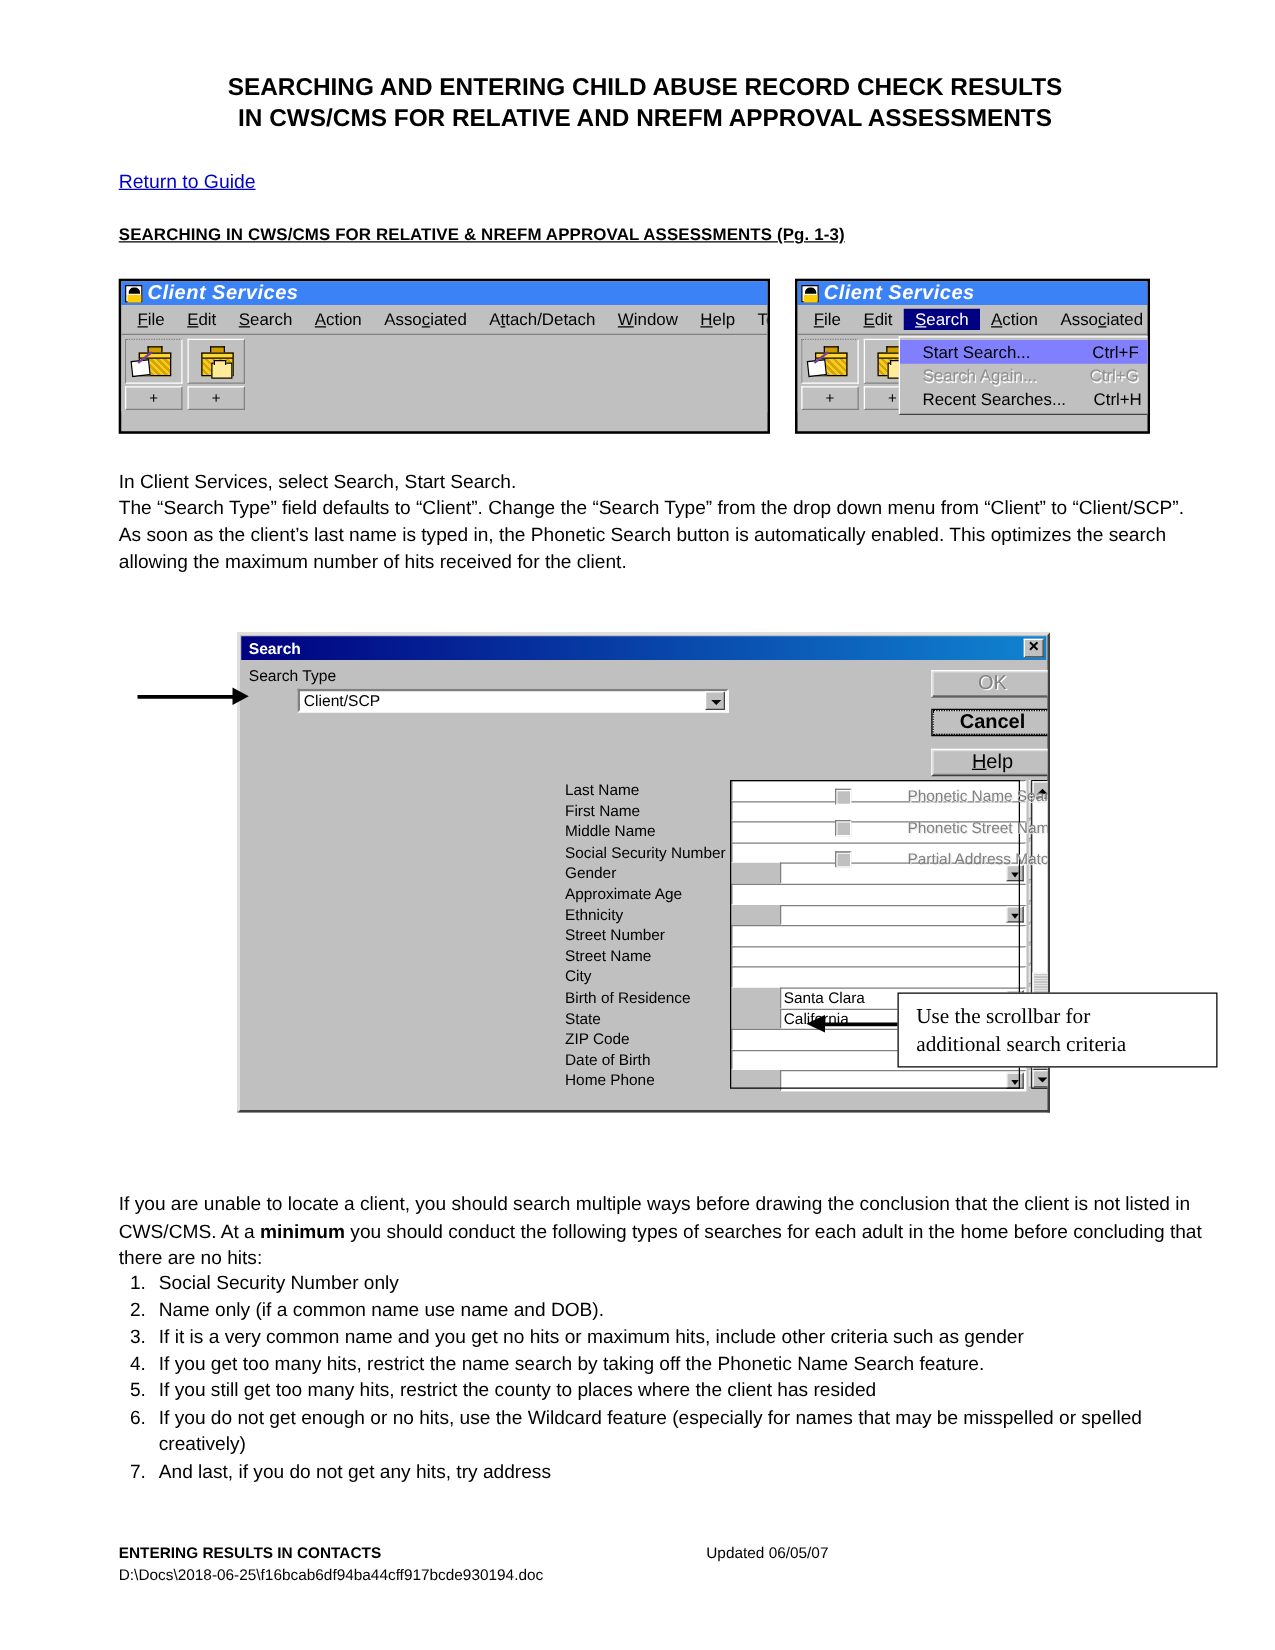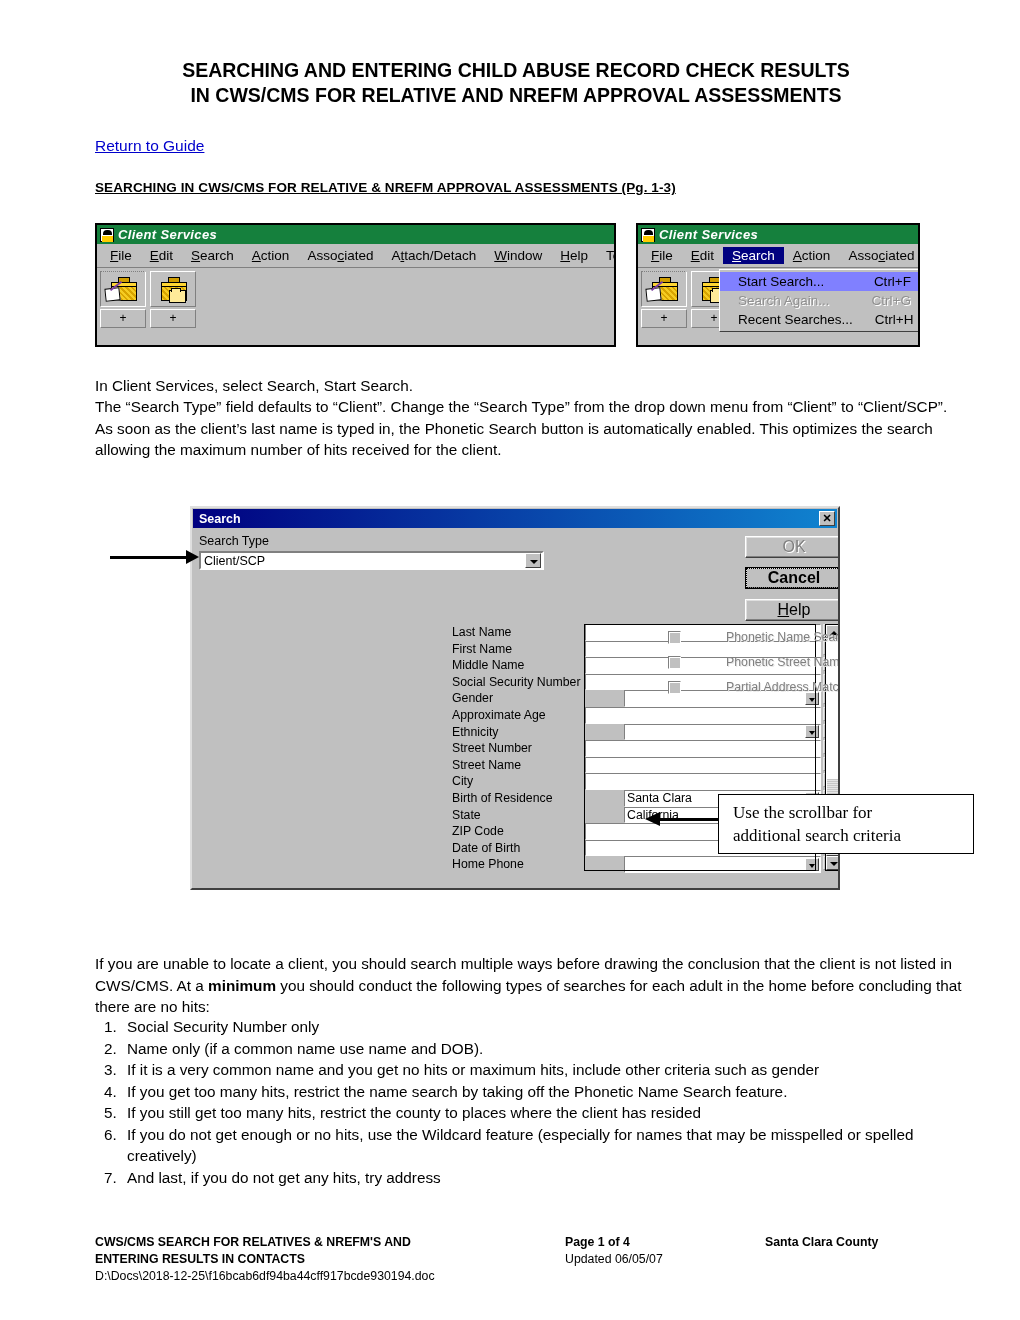--- a/index.html
+++ b/index.html
@@ -35,25 +35,25 @@
   
   .win95 {
     position:absolute;
     background:#c0c0c0;
     border:2px solid #000;
     font-family:"Liberation Sans", sans-serif;
     overflow:hidden;
   }
   .win-title {
     height:19px;
-    background:#15803d;
+    background:#3b82f6;
     display:flex; align-items:center;
     padding-left:3px;
     color:#ffffff;
-    font-size:13px; font-weight:bold;
+    font-size:16px; font-weight:bold;
     font-style:italic;
     letter-spacing:0.4px;
   }
   .win-icon {
     width:14px; height:14px; margin-right:4px;
     position:relative; flex:0 0 auto;
     background:#ffffff;
     border:1px solid #000;
   }
   .win-icon:before {
@@ -175,21 +175,21 @@
   .dlg-close {
     width:16px; height:15px; background:#c0c0c0; color:#000;
     border-top:1px solid #fff; border-left:1px solid #fff;
     border-right:1px solid #404040; border-bottom:1px solid #404040;
     font-size:11px; line-height:12px; text-align:center; font-weight:bold;
   }
   .lbl-small { font-size:12.5px; }
   .combo {
     border-top:2px solid #808080; border-left:2px solid #808080;
     border-right:2px solid #ffffff; border-bottom:2px solid #ffffff;
-    background:#fff; display:flex; align-items:center; height:19px;
+    background:#fff; display:flex; align-items:center; height:19px;margin-left:39px;
   }
   .combo .val { flex:1; padding-left:3px; font-size:12.5px; white-space:nowrap; }
   .combo .arrow {
     width:16px; height:15px; margin:1px; background:#c0c0c0;
     border-top:1px solid #fff; border-left:1px solid #fff;
     border-right:1px solid #404040; border-bottom:1px solid #404040;
     position:relative; flex:0 0 auto;
   }
   .combo .arrow:after {
     content:""; position:absolute; left:4px; top:6px;
@@ -604,25 +604,20 @@
     <li>Social Security Number only</li>
     <li>Name only (if a common name use name and DOB).</li>
     <li>If it is a very common name and you get no hits or maximum hits, include other criteria such as gender</li>
     <li>If you get too many hits, restrict the name search by taking off the Phonetic Name Search feature.</li>
     <li>If you still get too many hits, restrict the county to places where the client has resided</li>
     <li>If you do not get enough or no hits, use the Wildcard feature (especially for names that may be misspelled or spelled creatively)</li>
     <li>And last, if you do not get any hits, try address</li>
   </ol>
 
   <div class="footer">
-    <div class="r1">
-      <span class="fl">CWS/CMS SEARCH FOR RELATIVES &amp; NREFM'S AND</span>
-      <span class="fc">Page 1 of 4</span>
-      <span class="fr">Santa Clara County</span>
-    </div>
     <div class="r2">
       <span class="fl">ENTERING RESULTS IN CONTACTS</span>
       <span class="fc nb">Updated 06/05/07</span>
     </div>
-    <div class="path">D:\Docs\2018-12-25\f16bcab6df94ba44cff917bcde930194.doc</div>
+    <div class="path">D:\Docs\2018-06-25\f16bcab6df94ba44cff917bcde930194.doc</div>
   </div>
 
 </div>
 
 </body></html>

